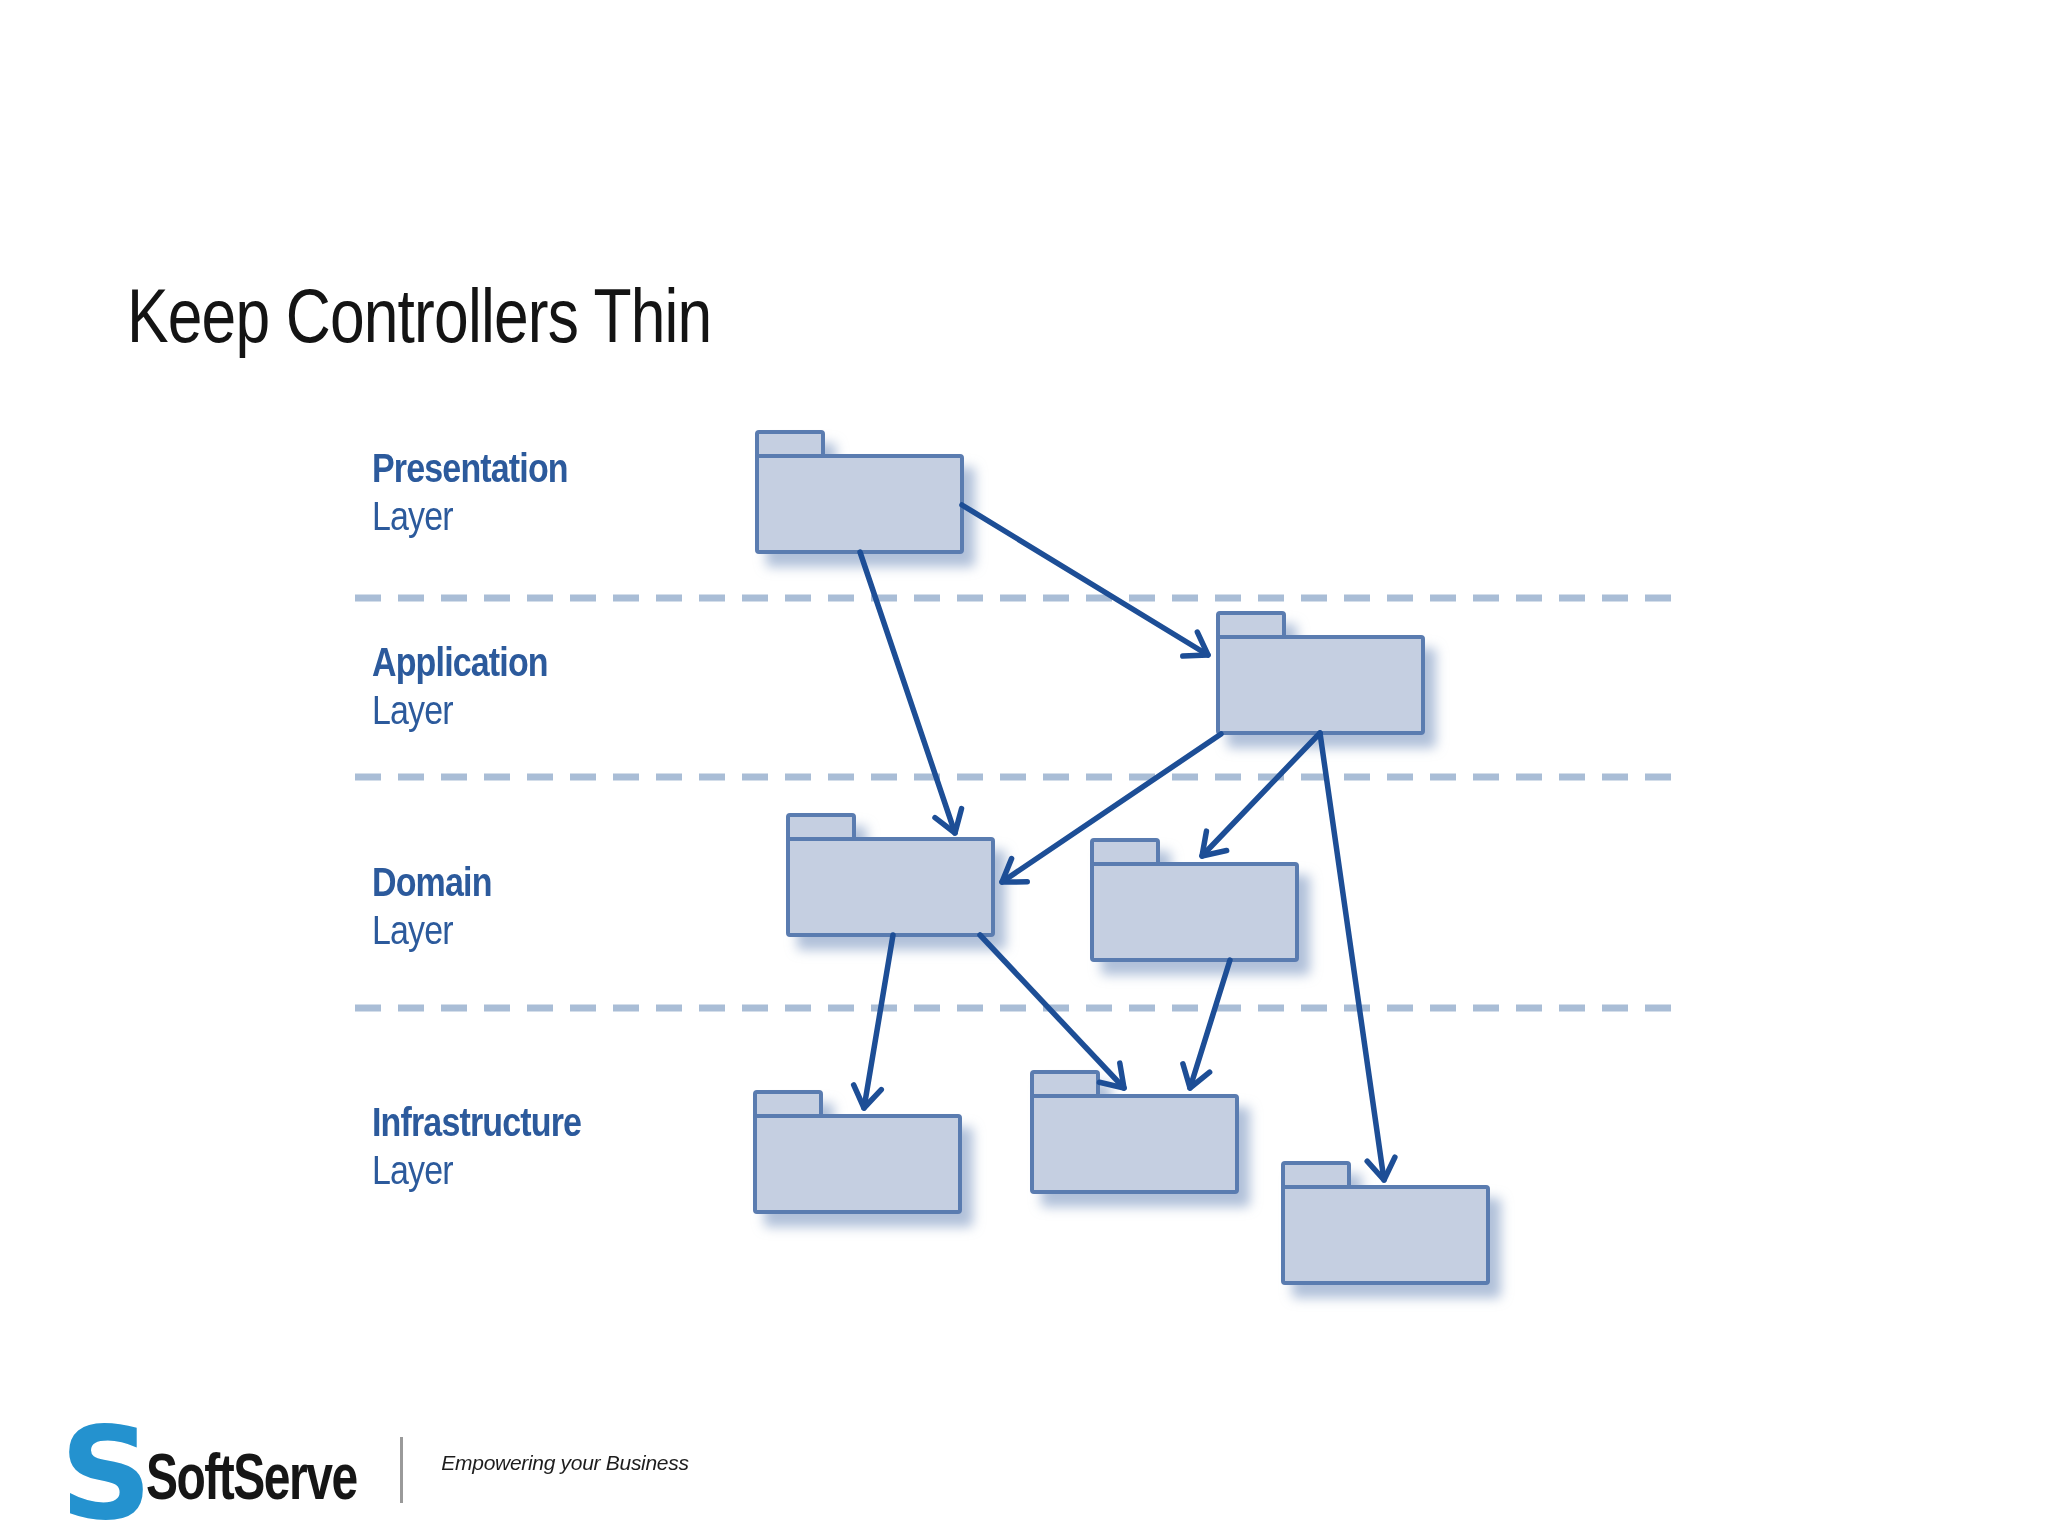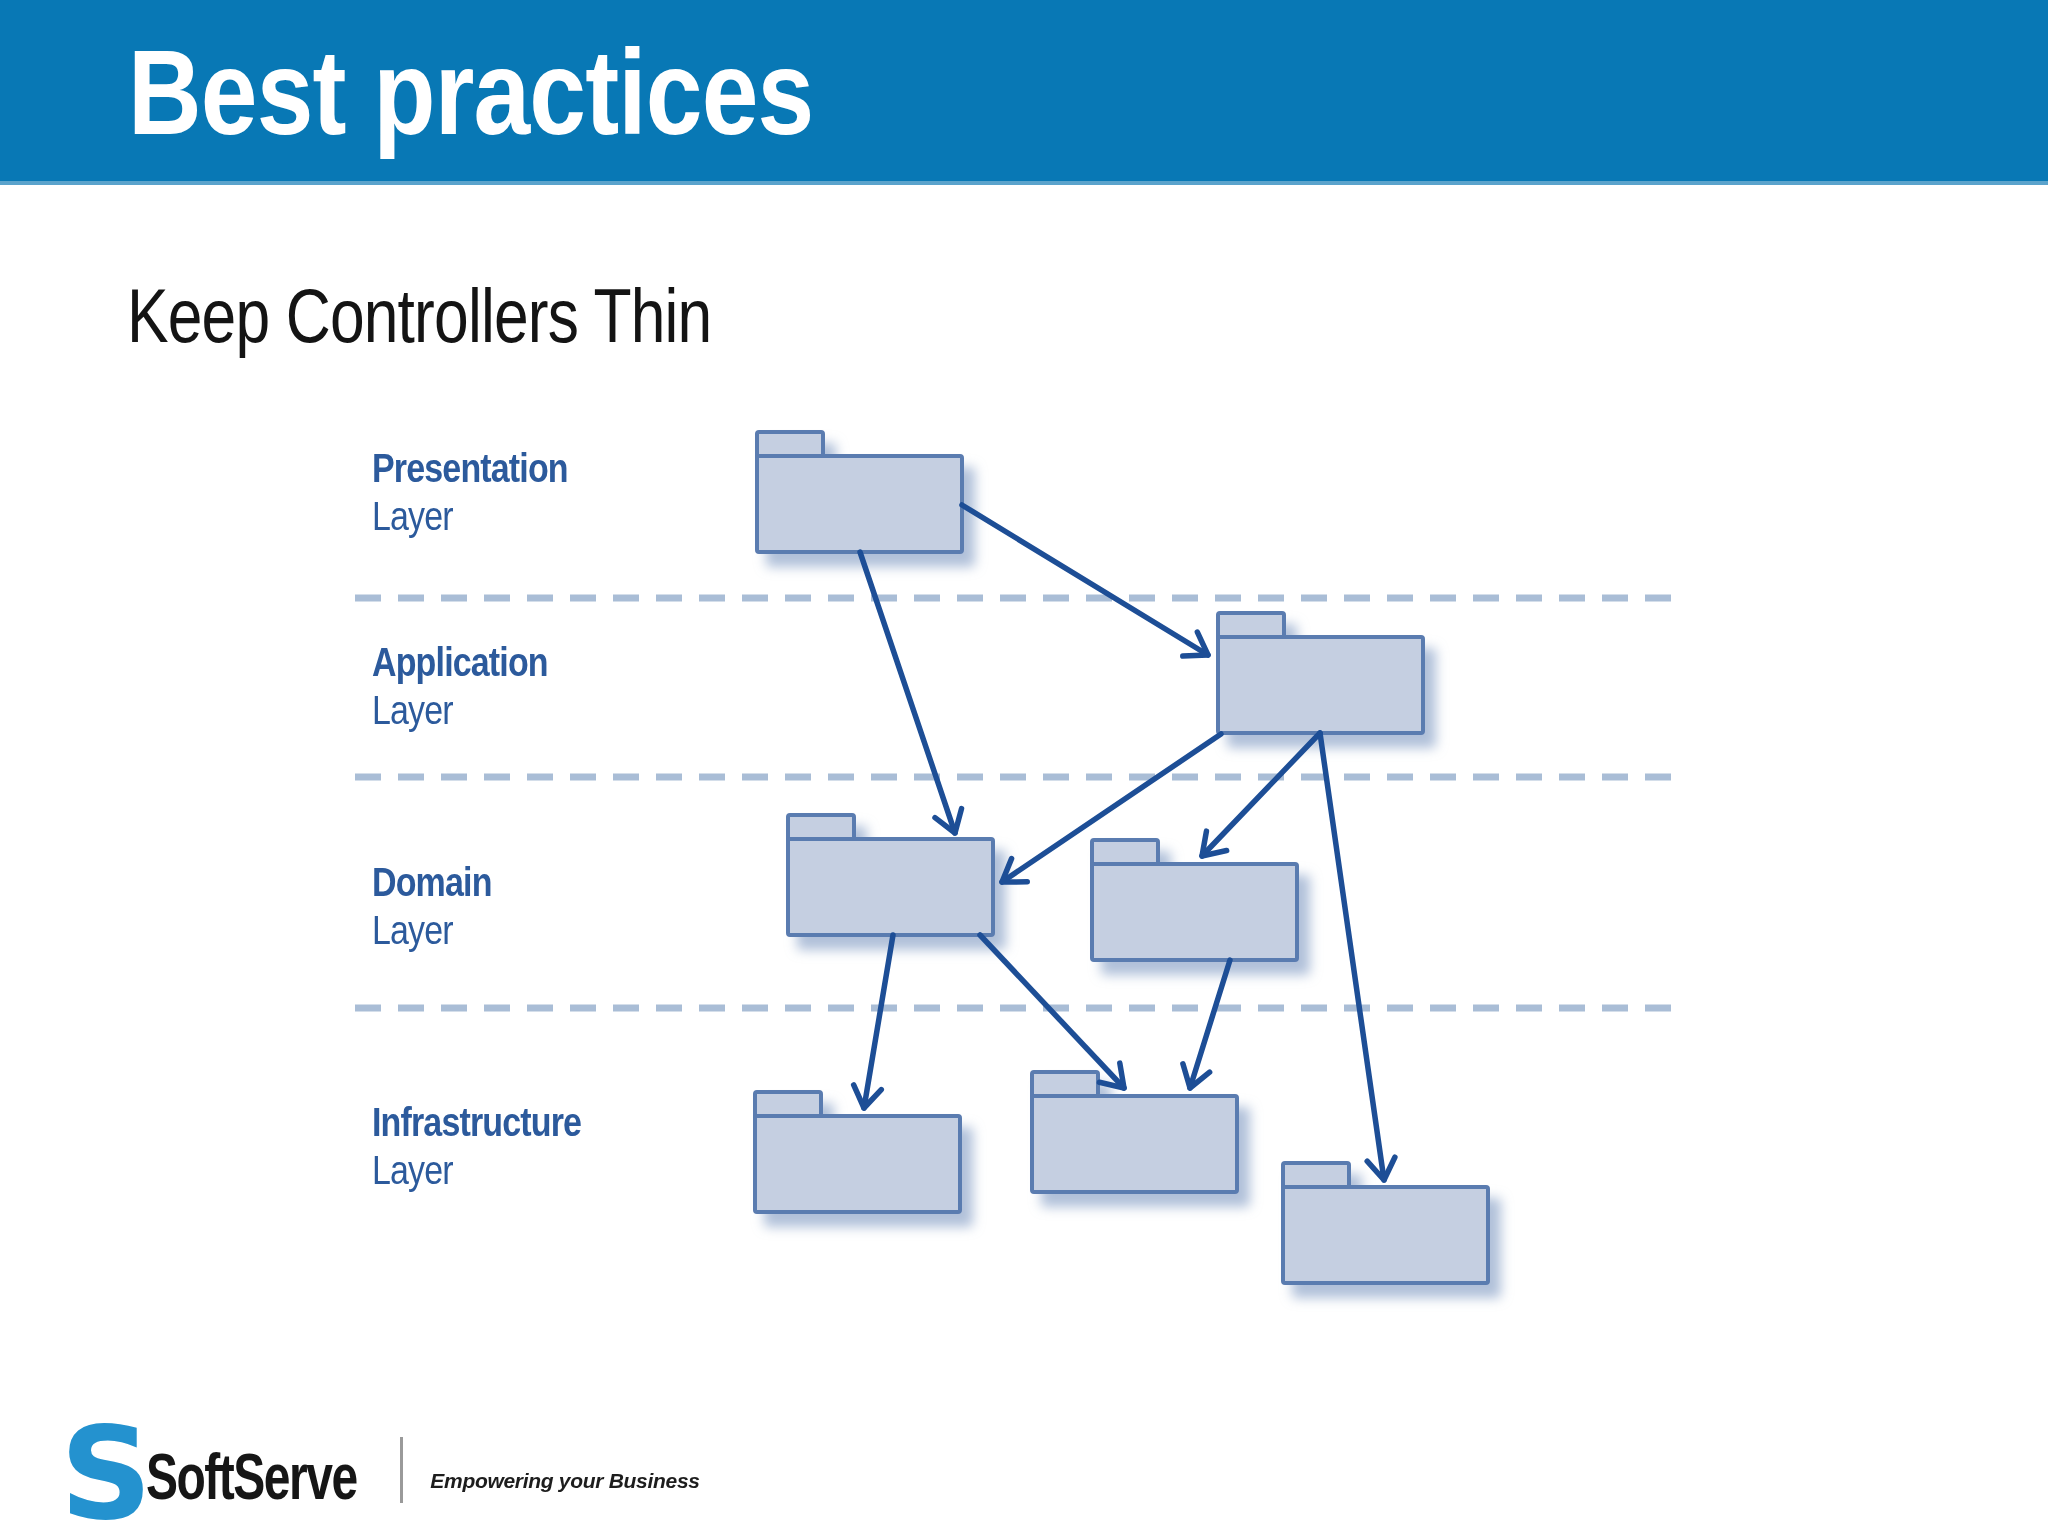--- a/index.html
+++ b/index.html
@@ -32,32 +32,29 @@
   .layer-label .lsub{font-weight:400;}
   .pos0{top:444px;} .pos1{top:638px;} .pos2{top:858px;} .pos3{top:1098px;}
 
   .footer{position:absolute;left:0;top:1400px;width:2048px;height:136px;}
   .logo-s{position:absolute;left:60px;top:10px;color:var(--logo_blue);
           font-size:128px;font-weight:700;line-height:1;font-family:"DejaVu Sans",sans-serif;}
   .brand{position:absolute;left:146px;top:40px;color:var(--brand_text);
          font-size:64px;font-weight:700;white-space:nowrap;letter-spacing:-2px;
          transform:scaleX(0.75);transform-origin:left top;}
   .divider{position:absolute;left:400px;top:37px;width:3px;height:66px;background:#9a9a9a;}
-  .tagline{position:absolute;left:428px;top:68px;width:274px;text-align:center;
-           color:#1d1d1d;font-size:21px;font-weight:700;font-style:italic;
+  .tagline{position:absolute;left:428px;top:50px;width:274px;text-align:center;
+           color:#1d1d1d;font-size:21px;font-weight:400;font-style:italic;
            line-height:25px;letter-spacing:-0.3px;}
 </style>
 </head>
 <body>
 
 <div class="slide">
 
-  <header class="header">
-    <h1 class="title">Best practices</h1>
-  </header>
 
   <div class="subtitle">Keep Controllers Thin</div>
 
   <svg id="diagram-svg" class="diagram" viewBox="0 0 2048 1536" xmlns="http://www.w3.org/2000/svg">
     <defs>
       <filter id="pkg-shadow" x="-40%" y="-40%" width="190%" height="200%">
         <feDropShadow dx="11" dy="13" stdDeviation="6" flood-color="#8fa6c9" flood-opacity="0.7"></feDropShadow>
       </filter>
       <marker id="arrowhead" viewBox="-26 -18 30 36" refX="0" refY="0" markerWidth="30" markerHeight="36" markerUnits="userSpaceOnUse" orient="auto">
         <path d="M -21 -14 L 0 0 L -21 14" fill="none" stroke="#1d4e96" stroke-width="5.5" stroke-linecap="round" stroke-linejoin="round"></path>

